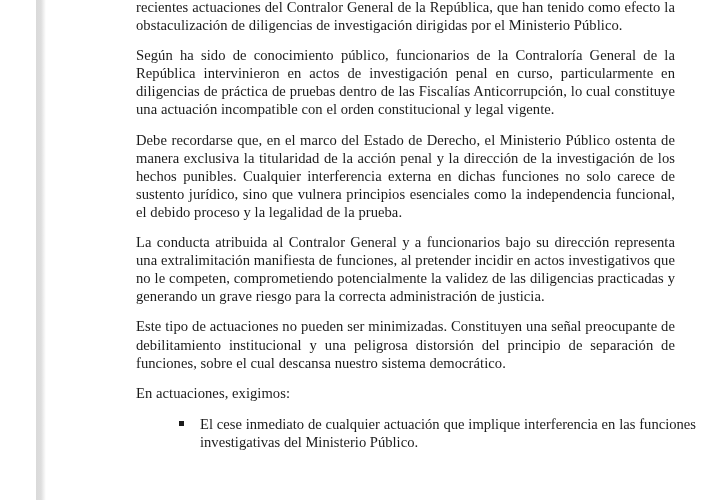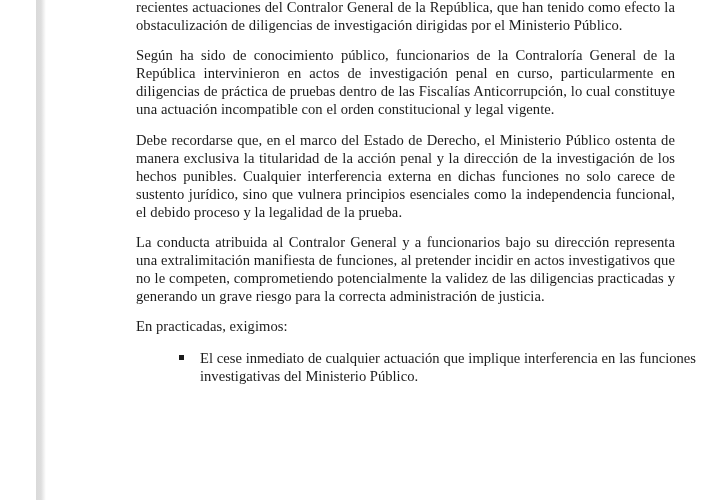--- a/index.html
+++ b/index.html
@@ -100,23 +100,24 @@
   <div class="doc-body">
 
     <p class="para">recientes actuaciones del Contralor General de la República, que han tenido como efecto la obstaculización de diligencias de investigación dirigidas por el Ministerio Público.</p>
 
     <p class="para">Según ha sido de conocimiento público, funcionarios de la Contraloría General de la República intervinieron en actos de investigación penal en curso, particularmente en diligencias de práctica de pruebas dentro de las Fiscalías Anticorrupción, lo cual constituye una actuación incompatible con el orden constitucional y legal vigente.</p>
 
     <p class="para">Debe recordarse que, en el marco del Estado de Derecho, el Ministerio Público ostenta de manera exclusiva la titularidad de la acción penal y la dirección de la investigación de los hechos punibles. Cualquier interferencia externa en dichas funciones no solo carece de sustento jurídico, sino que vulnera principios esenciales como la independencia funcional, el debido proceso y la legalidad de la prueba.</p>
 
     <p class="para">La conducta atribuida al Contralor General y a funcionarios bajo su dirección representa una extralimitación manifiesta de funciones, al pretender incidir en actos investigativos que no le competen, comprometiendo potencialmente la validez de las diligencias practicadas y generando un grave riesgo para la correcta administración de justicia.</p>
 
+    <p class="para">Este tipo de actuaciones no pueden ser minimizadas. Constituyen una señal preocupante de debilitamiento institucional y una peligrosa distorsión del principio de separación de funciones, sobre el cual descansa nuestro sistema democrático.</p>
 
 
-    <p class="para intro-lead">En practicadas, exigimos:</p>
+    <p class="para intro-lead">En actuaciones, exigimos:</p>
 
     <ul class="demands">
       <li>
         <span class="bullet-sq"></span>
         <span>El cese inmediato de cualquier actuación que implique interferencia en las funciones investigativas del Ministerio Público.</span>
       </li>
 
     </ul>
 
   </div>

